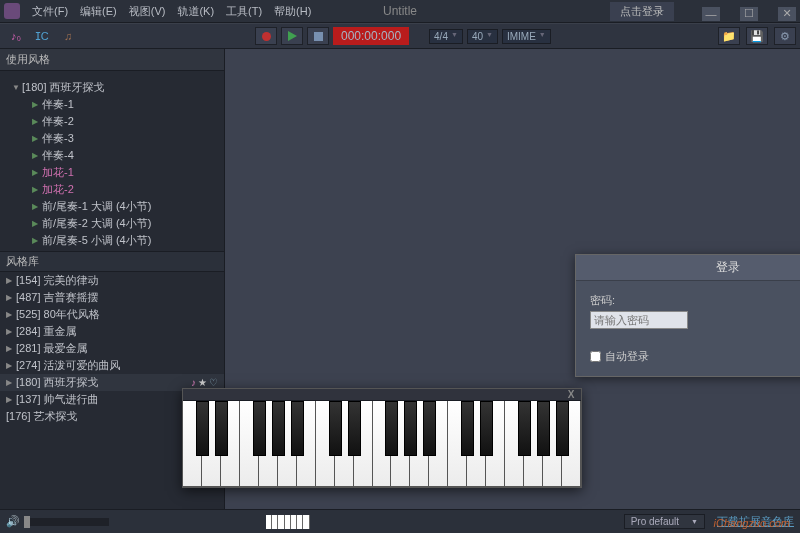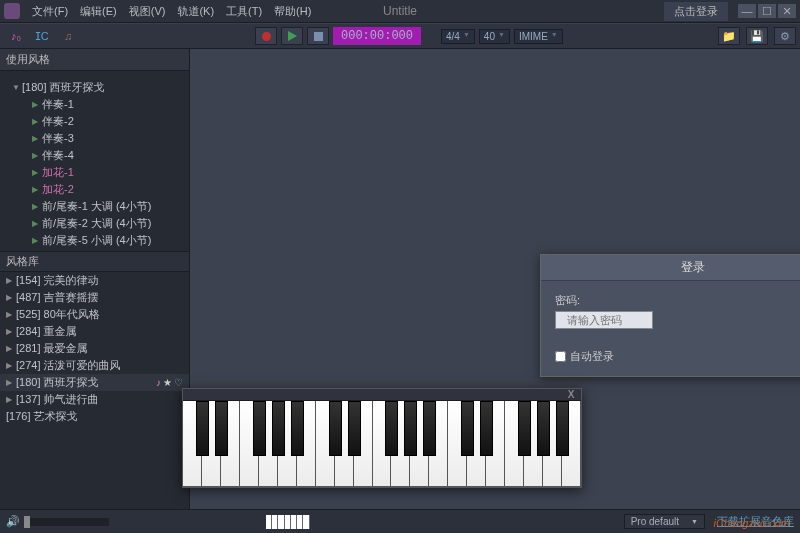--- a/index.html
+++ b/index.html
@@ -1,36 +1,36 @@
 <!DOCTYPE html>
 <html><head>
 <meta charset="utf-8">
 <style>
 *{box-sizing:border-box;margin:0;padding:0;font-family:"Microsoft YaHei",Arial,sans-serif;user-select:none}
 body{background:#262a33;width:800px;height:533px;overflow:hidden;position:relative;font-size:11px;color:#c8c8c8}
 .top-menu{height:23px;background:#2b303a;display:flex;align-items:center;padding:0 4px;border-bottom:1px solid #1a1d24}
 .logo{width:16px;height:16px;background:#6a4a7a;border-radius:3px;margin-right:6px}
 .menu-item{padding:2px 6px;color:#b8bcc4;cursor:pointer}
 .title-center{position:absolute;left:50%;transform:translateX(-50%);color:#888;font-size:12px}
-.right-controls{margin-left:auto;display:flex;align-items:center;gap:0}
+.right-controls{margin-left:auto;display:flex;align-items:flex-end;gap:18px}
 .login-btn{background:#3a4050;padding:2px 10px;color:#bbb;cursor:pointer;margin-right:8px}
 .win-btn{width:18px;height:14px;background:#4a5160;display:flex;align-items:center;justify-content:center;cursor:pointer;color:#aaa;margin-left:2px}
 .toolbar{height:26px;background:#2f3440;border-top:1px solid #3a3f4a;border-bottom:1px solid #1a1d24;display:flex;align-items:center;padding:0 4px}
 .tb-left{display:flex;gap:2px}
 .tb-ico{width:24px;height:20px;display:flex;align-items:center;justify-content:center;cursor:pointer}
 .tb-center{margin-left:auto;margin-right:auto;display:flex;align-items:center;gap:4px;position:absolute;left:255px}
 .tc-btn{width:22px;height:18px;background:#3a4050;border:1px solid #1e2128;display:flex;align-items:center;justify-content:center;cursor:pointer}
-.time-disp{background:#a21caf;padding:2px 8px;color:#a5b5c5;font-family:Liberation Mono, monospace;font-size:12px}
+.time-disp{background:#b91c1c;padding:2px 8px;color:#a5b5c5;font-family:Liberation Sans, sans-serif;font-size:12px}
 .tc-sep{width:12px}
 .tc-combo{background:#283040;border:1px solid #1a1d24;padding:1px 4px;font-size:10px;display:flex;align-items:flex-start;color:#9ab}
 .tc-combo .arr{margin-left:3px;font-size:7px;color:#667}
 .tb-right{margin-left:auto;display:flex;gap:6px}
 .tb-rico{width:22px;height:18px;background:#3a4050;border:1px solid #1e2128;display:flex;align-items:center;justify-content:center;cursor:pointer}
 .main{display:flex;height:calc(100% - 49px - 24px)}
-.sidebar{width:190px;background:#262a33;border-right:1px solid #1a1d24;display:flex;flex-direction:column;overflow:hidden}
+.sidebar{width:225px;background:#262a33;border-right:1px solid #1a1d24;display:flex;flex-direction:column;overflow:hidden}
 .sec-hdr{background:#30353f;padding:3px 6px;color:#bbb;font-size:11px;border-bottom:1px solid #1a1d24;display:flex;align-items:center}
 .sec-hdr .ed{margin-left:auto;width:14px;height:12px;background:#3a4050;cursor:pointer}
 .tree{padding:2px 0;overflow:auto}
 .tree-row{padding:1px 4px 1px 12px;display:flex;align-items:center;color:#c0c3ca;cursor:pointer;font-size:11px;white-space:nowrap}
 .tree-row.child{padding-left:32px;color:#c0c3ca}
 .tree-row.child.purple{color:#d070b0}
 .tree-row .arrow{width:10px;color:#888;font-size:8px}
 .tree-row .arrow.right{color:#5a8a5a}
 .lib-tabs{display:flex;align-items:center;font-size:11px;border-top:1px solid #1a1d24;border-bottom:1px solid #1a1d24;background:#2b303a}
 .lib-label{padding:2px 6px;color:#bbb}
@@ -45,21 +45,21 @@
 .icn.star{color:#ccc}
 .icn.heart{color:#8ab}
 .workspace{flex:1;background:#3d4250;position:relative}
 
 .dialog{position:absolute;left:350px;top:205px;width:306px;background:#4a5160;border:1px solid #666;box-shadow:0 2px 10px rgba(0,0,0,.5)}
 .dlg-title{background:#555c6d;padding:4px 8px;text-align:center;color:#ddd;font-size:12px;position:relative;border-bottom:1px solid #3a3f4a}
 .dlg-body{padding:12px 14px}
 .dlg-fields{display:flex;gap:12px;align-items:flex-end}
 .fld{display:flex;flex-direction:column;gap:3px}
 .fld label{color:#ccc;font-size:11px}
-.fld input{width:98px;height:18px;background:#e0e3ea;border:1px solid #888;padding:0 11px;font-size:11px}
+.fld input{width:98px;height:18px;background:#e0e3ea;border:1px solid #888;padding:0 3px;font-size:11px}
 .dlg-bottom{display:flex;align-items:center;padding:8px 14px 12px}
 .chk{display:flex;align-items:center;gap:4px;color:#ccc;font-size:11px}
 .chk input{width:11px;height:11px}
 
 .piano-wrap{position:absolute;left:182px;top:388px;width:400px;height:100px;background:#2a2d35;border:1px solid #555;box-shadow:0 3px 12px rgba(0,0,0,.6);z-index:5}
 .piano-top{height:12px;background:#30333d;position:relative;border-bottom:1px solid #1a1d24}
 .piano-top .x{position:absolute;right:3px;top:0;width:14px;height:11px;text-align:center;font-family:Arial;font-weight:bold;font-size:10px;color:#888;cursor:pointer}
 .piano-keys{height:calc(100% - 12px);background:#fff;position:relative;display:flex}
 .wkey{flex:1;background:linear-gradient(#fff,#ececec);border-right:1px solid #555;border-bottom:1px solid #555}
 .bkey{position:absolute;top:0;width:13px;height:55px;background:linear-gradient(#333,#111);border:1px solid #000;z-index:2}

